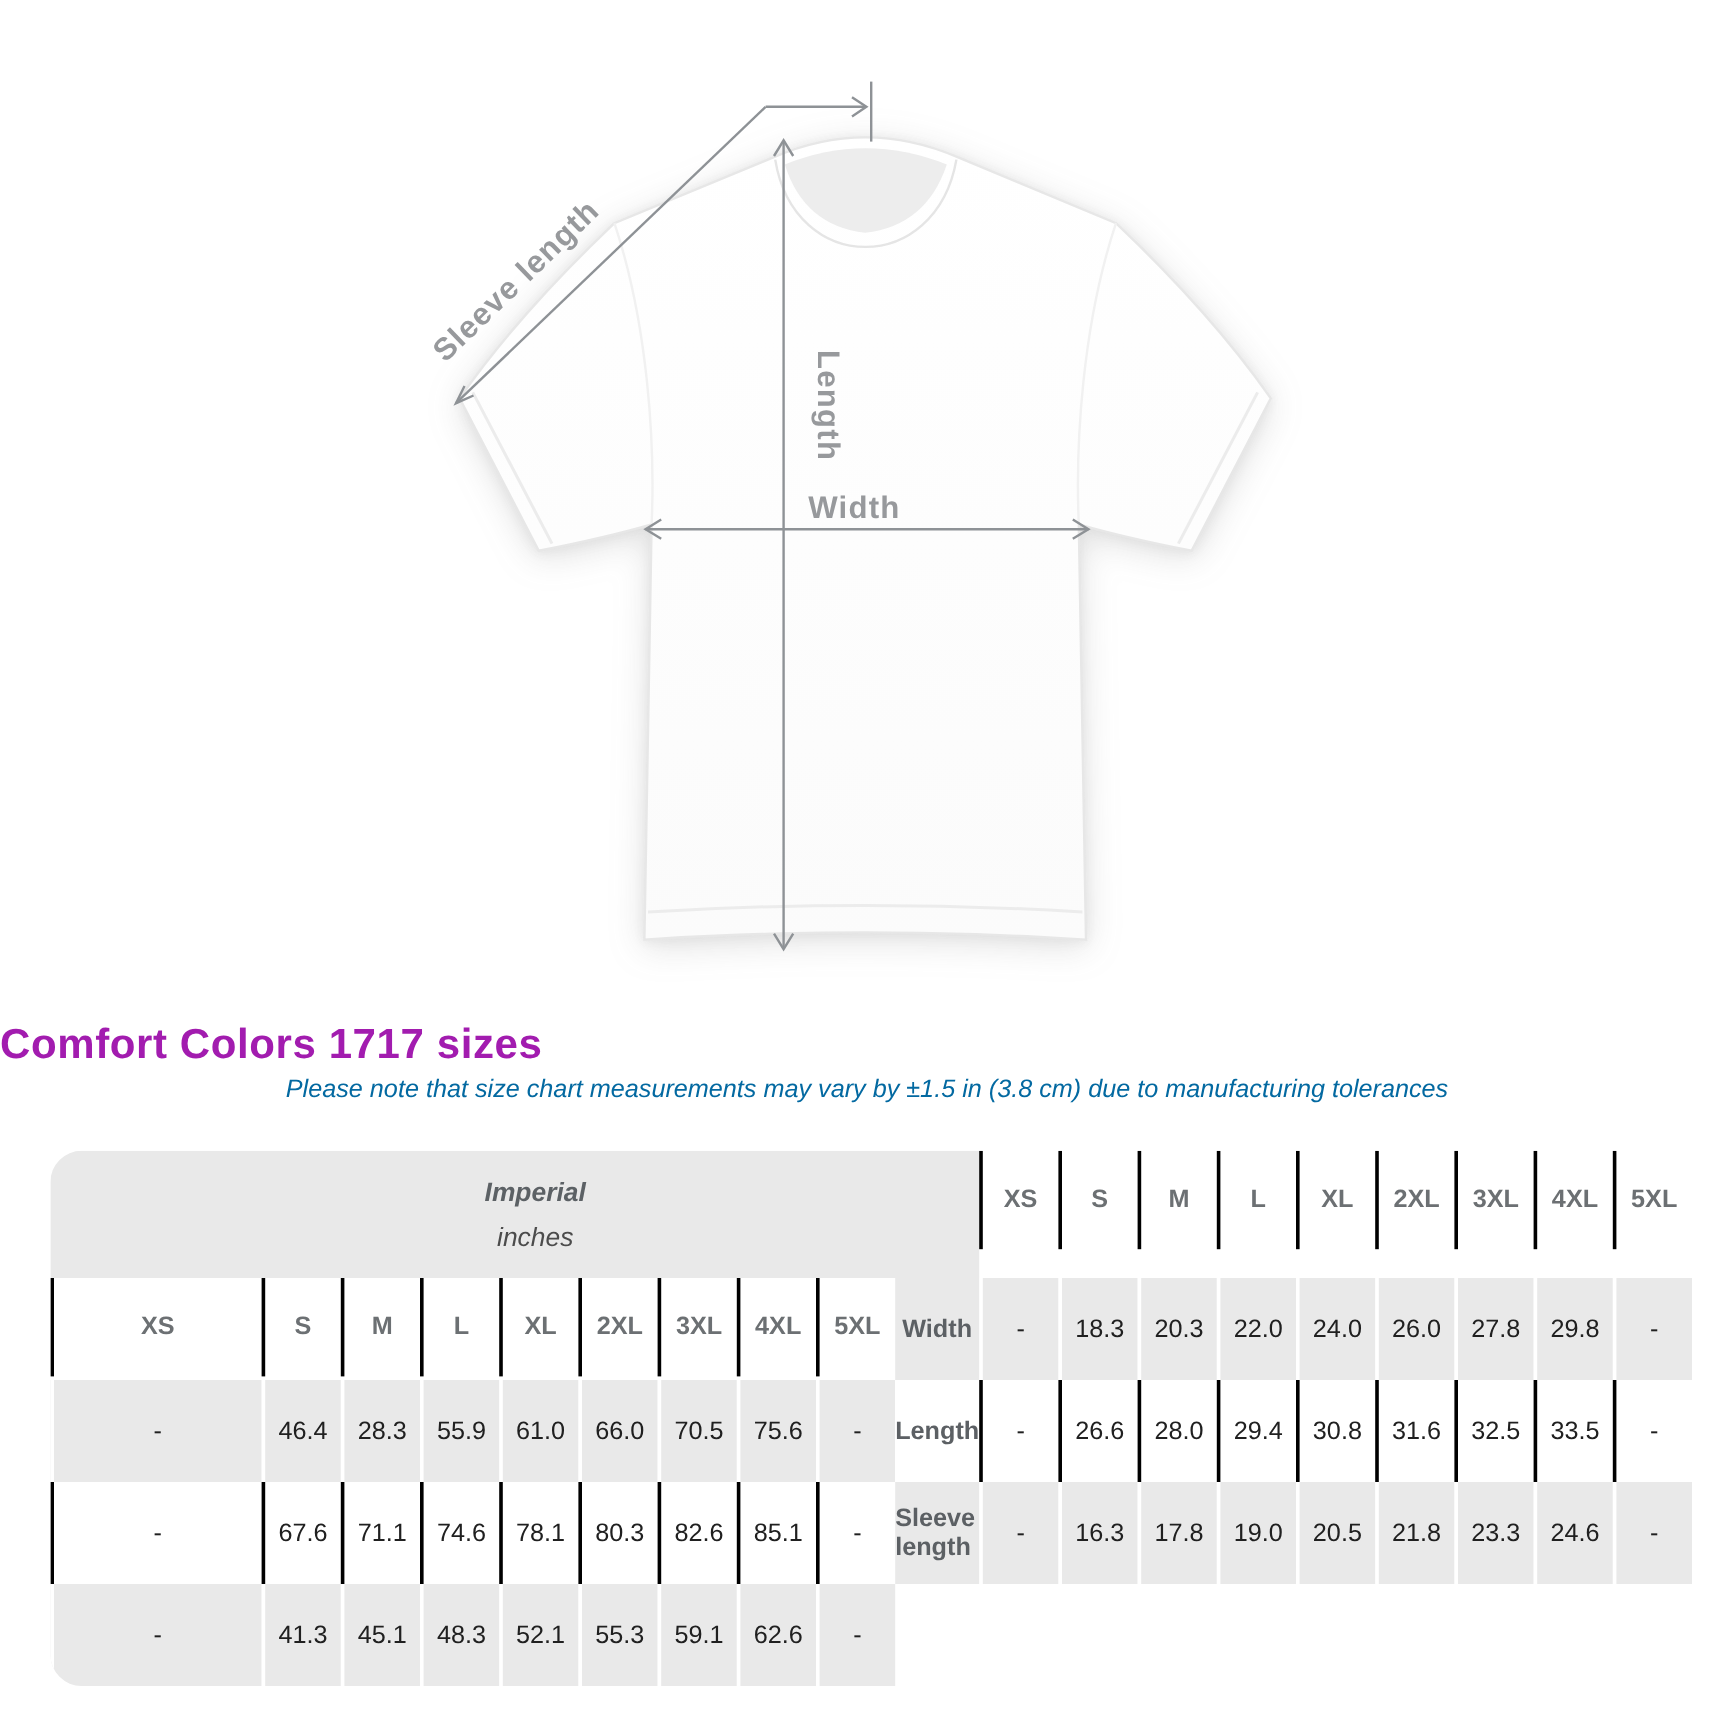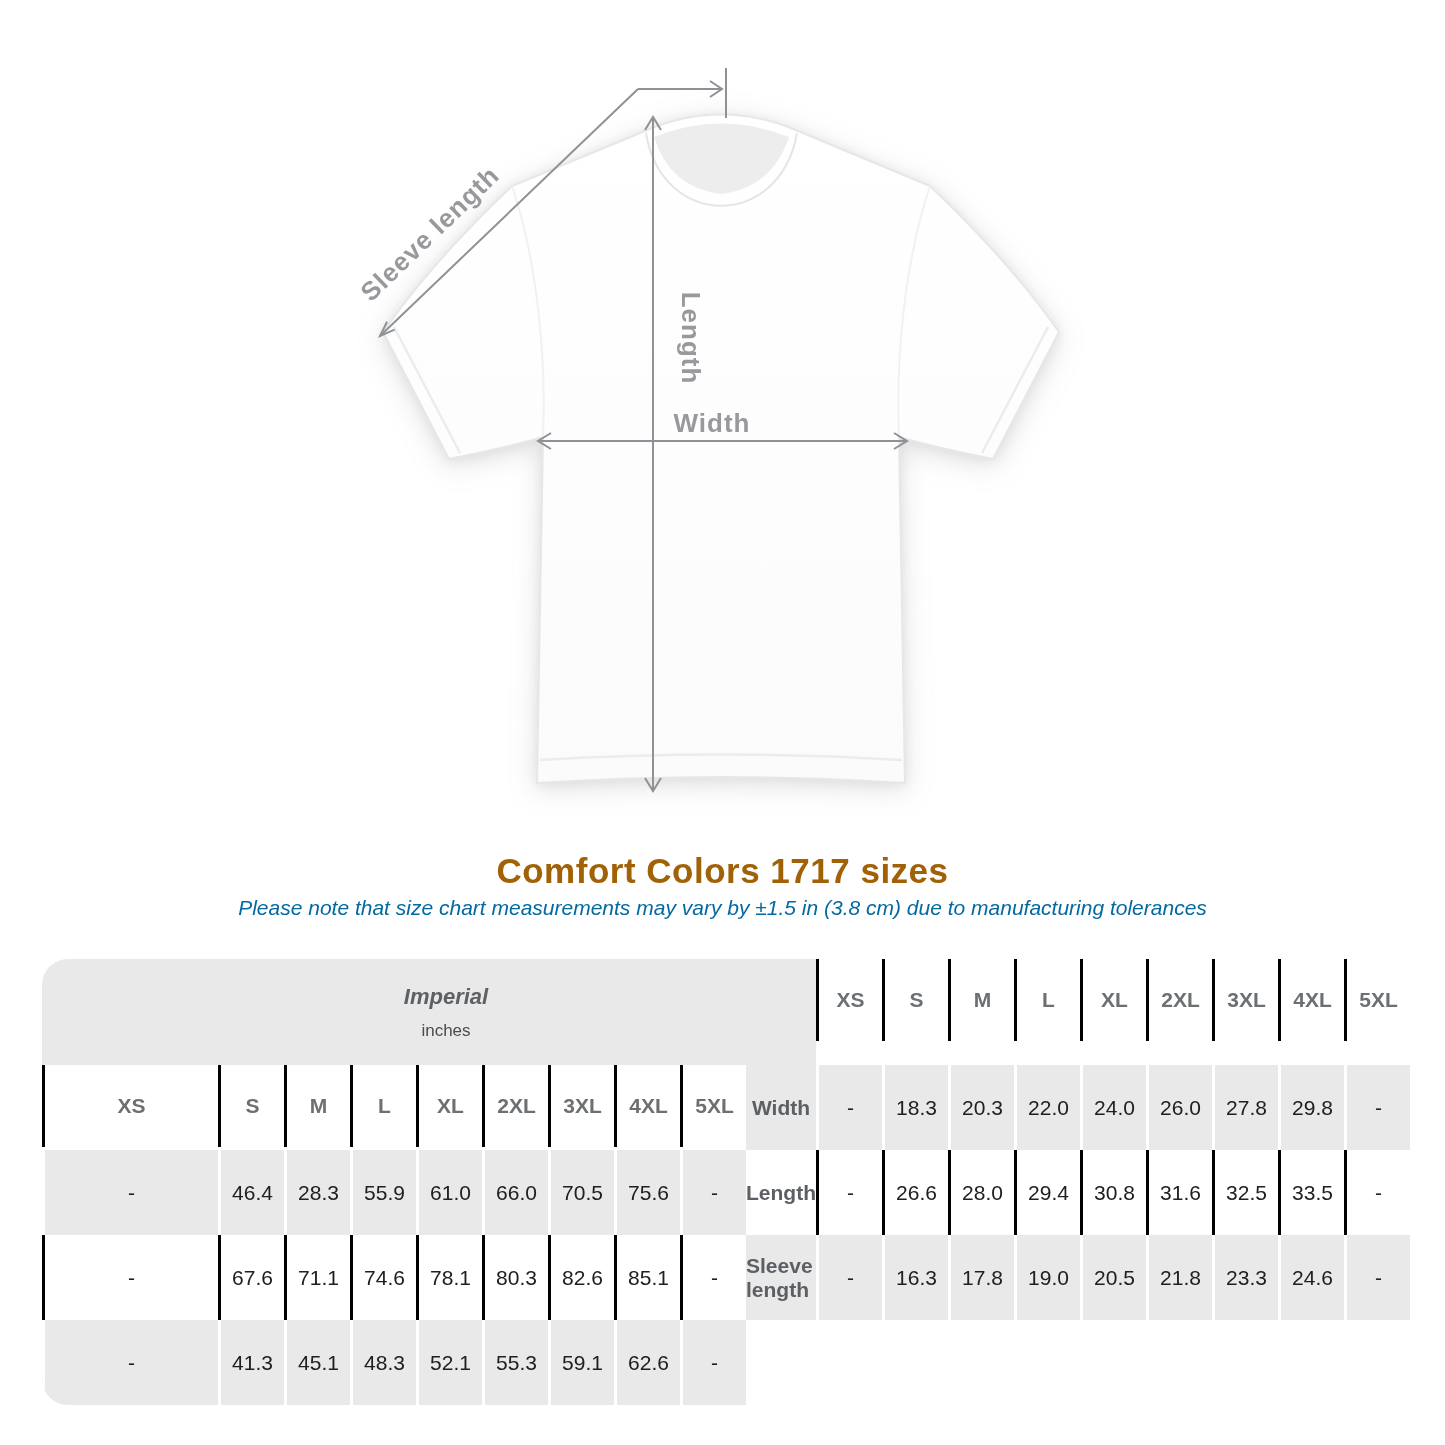--- a/index.html
+++ b/index.html
@@ -7,39 +7,39 @@
     position:relative;width:1445px;height:1445px;overflow:hidden;
     font-family:"Liberation Sans", sans-serif;
   }
   
   .figure-svg{position:absolute;left:0;top:0;}
   .shirt-body{filter:drop-shadow(0 6px 14px rgba(90,90,90,.18)) drop-shadow(0 1px 4px rgba(90,90,90,.08));}
   .ann-line{stroke:#8e9296;stroke-width:2;fill:none;}
   .ann-label{font-family:"Liberation Sans",sans-serif;font-weight:bold;font-size:26px;fill:#97999c;letter-spacing:1px;}
   
   .page-title{
-    position:absolute;left:0;top:851px;width:100%;text-align:center;
-    font-size:35px;font-weight:bold;color:#a16207;letter-spacing:.5px;
+    position:absolute;left:0;top:851px;width:100%;
+    font-size:35px;font-weight:bold;color:#a21caf;letter-spacing:.5px;
   }
   .page-subtitle{
     position:absolute;left:0;top:896px;width:100%;text-align:center;
     font-size:21px;font-style:italic;color:#0369a1;
   }
   
   .size-table{
     position:absolute;left:42px;top:959px;width:1368px;
     border-radius:26px;overflow:hidden;background:#fff;
   }
   .grid{display:grid;grid-template-columns:176px repeat(18,1fr);}
   .cell{display:flex;align-items:center;justify-content:center;}
   .band{background:#e9e9e9;height:106px;flex-direction:column;justify-content:center;gap:11px;}
   .b-left{grid-column:1 / span 10;padding-left:34px;}
   .b-right{grid-column:11 / span 9;}
   .band-name{font-size:22px;font-weight:bold;font-style:italic;color:#5c6165;}
-  .band-unit{font-size:17px;color:#4c4c4c;}
+  .band-unit{font-size:22px;font-style:italic;color:#4c4c4c;}
   .h{height:82px;background:#fff;font-weight:bold;font-size:21px;color:#6c7073;}
   .lab{height:85px;font-weight:bold;font-size:21px;color:#5c6064;}
   .val{height:85px;font-size:21px;color:#202020;}
   .tone-gray{background:#e9e9e9;}
   .tone-white{background:#fff;}
   .sep-on-white{border-left:3px solid #000000;}
   .sep-on-gray{border-left:3px solid #fff;}
 </style>
 </head>
 <body>

